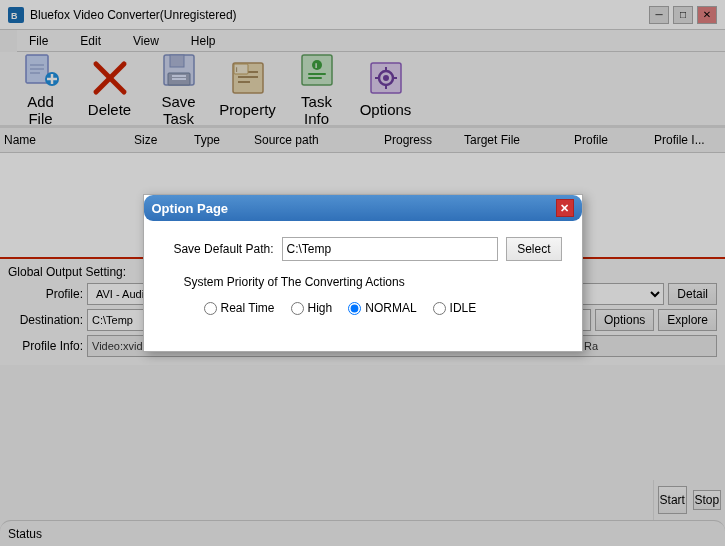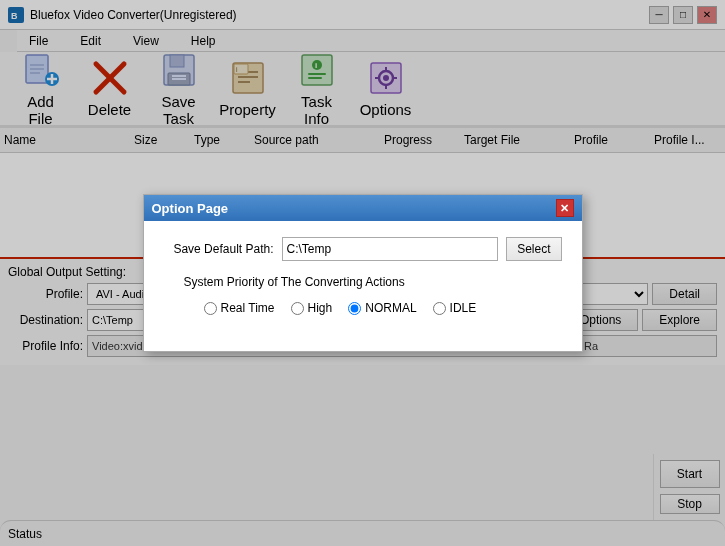--- a/index.html
+++ b/index.html
@@ -175,21 +175,21 @@
     .output-input {
       flex: 1;
       height: 22px;
       border: 1px solid #aaa;
       background: white;
       font-size: 11px;
       padding: 0 4px;
     }
     .output-btn {
       height: 22px;
-      padding: 0 16px;
+      padding: 0 8px;
       border: 1px solid #aaa;
       background: linear-gradient(to bottom, #f5f5f5, #e5e5e5);
       cursor: pointer;
       font-size: 12px;
     }
     
     #side-btns {
       position: absolute;
       bottom: 26px;
       right: 0;
@@ -238,20 +238,21 @@
     #modal-title-bar {
       background: linear-gradient(to bottom, #5090d0, #3070b8);
       color: white;
       height: 26px;
       display: flex;
       align-items: center;
       justify-content: space-between;
       padding: 0 8px;
       font-size: 13px;
       font-weight: bold;
+      border-radius: 9px;
     }
     #modal-close {
       width: 18px;
       height: 18px;
       background: #cc3333;
       border: 1px solid #aa2222;
       color: white;
       cursor: pointer;
       display: flex;
       align-items: center;
@@ -469,21 +470,21 @@
     <button class="output-btn">Options</button>
     <button class="output-btn">Explore</button>
   </div>
 
   <div class="output-row">
     <span class="output-label">Profile Info:</span>
     <input type="text" class="output-input" readonly="" style="background: rgb(236, 236, 236); color: rgb(51, 51, 51);" value="Video:xvid,size:same to source,BitRate:Auto,FrameRate:24 fps,Audio:mp3,BitRate:224 Kb/s,Sample Ra">
   </div>
 </div>
 
-<div id="side-btns" style="position:absolute; right:0; bottom:26px; width:72px; padding:6px 4px; background:#f0f0f0; border-left:1px solid #ddd; display:flex; flex-direction:column; gap:6px; ">
+<div id="side-btns" style="position:absolute; right:0; bottom:26px; width:72px; padding:6px 4px; background:#f0f0f0; border-left:1px solid #ddd; display:flex; flex-direction:row; gap:6px; ">
   <button id="start-btn" class="side-btn" style="background:linear-gradient(to bottom,#f8f8f8,#e8e8e8); border:1px solid #aaa; width:60px; height:28px; cursor:pointer;">Start</button>
   <button id="stop-btn" class="side-btn" style="background:linear-gradient(to bottom,#f8f8f8,#e8e8e8); border:1px solid #aaa; width:60px; height:20px; cursor:pointer;">Stop</button>
 </div>
 
 <div id="status-bar" style="position:absolute; bottom:0; left:0; right:0; height:26px; background:#f0f0f0; border-top:1px solid #ccc; display:flex; align-items:center; padding:0 8px; font-size:12px;border-radius:11px;">
   <span>Status</span>
 </div>
 
 <div id="modal-overlay">
   <div id="modal">

